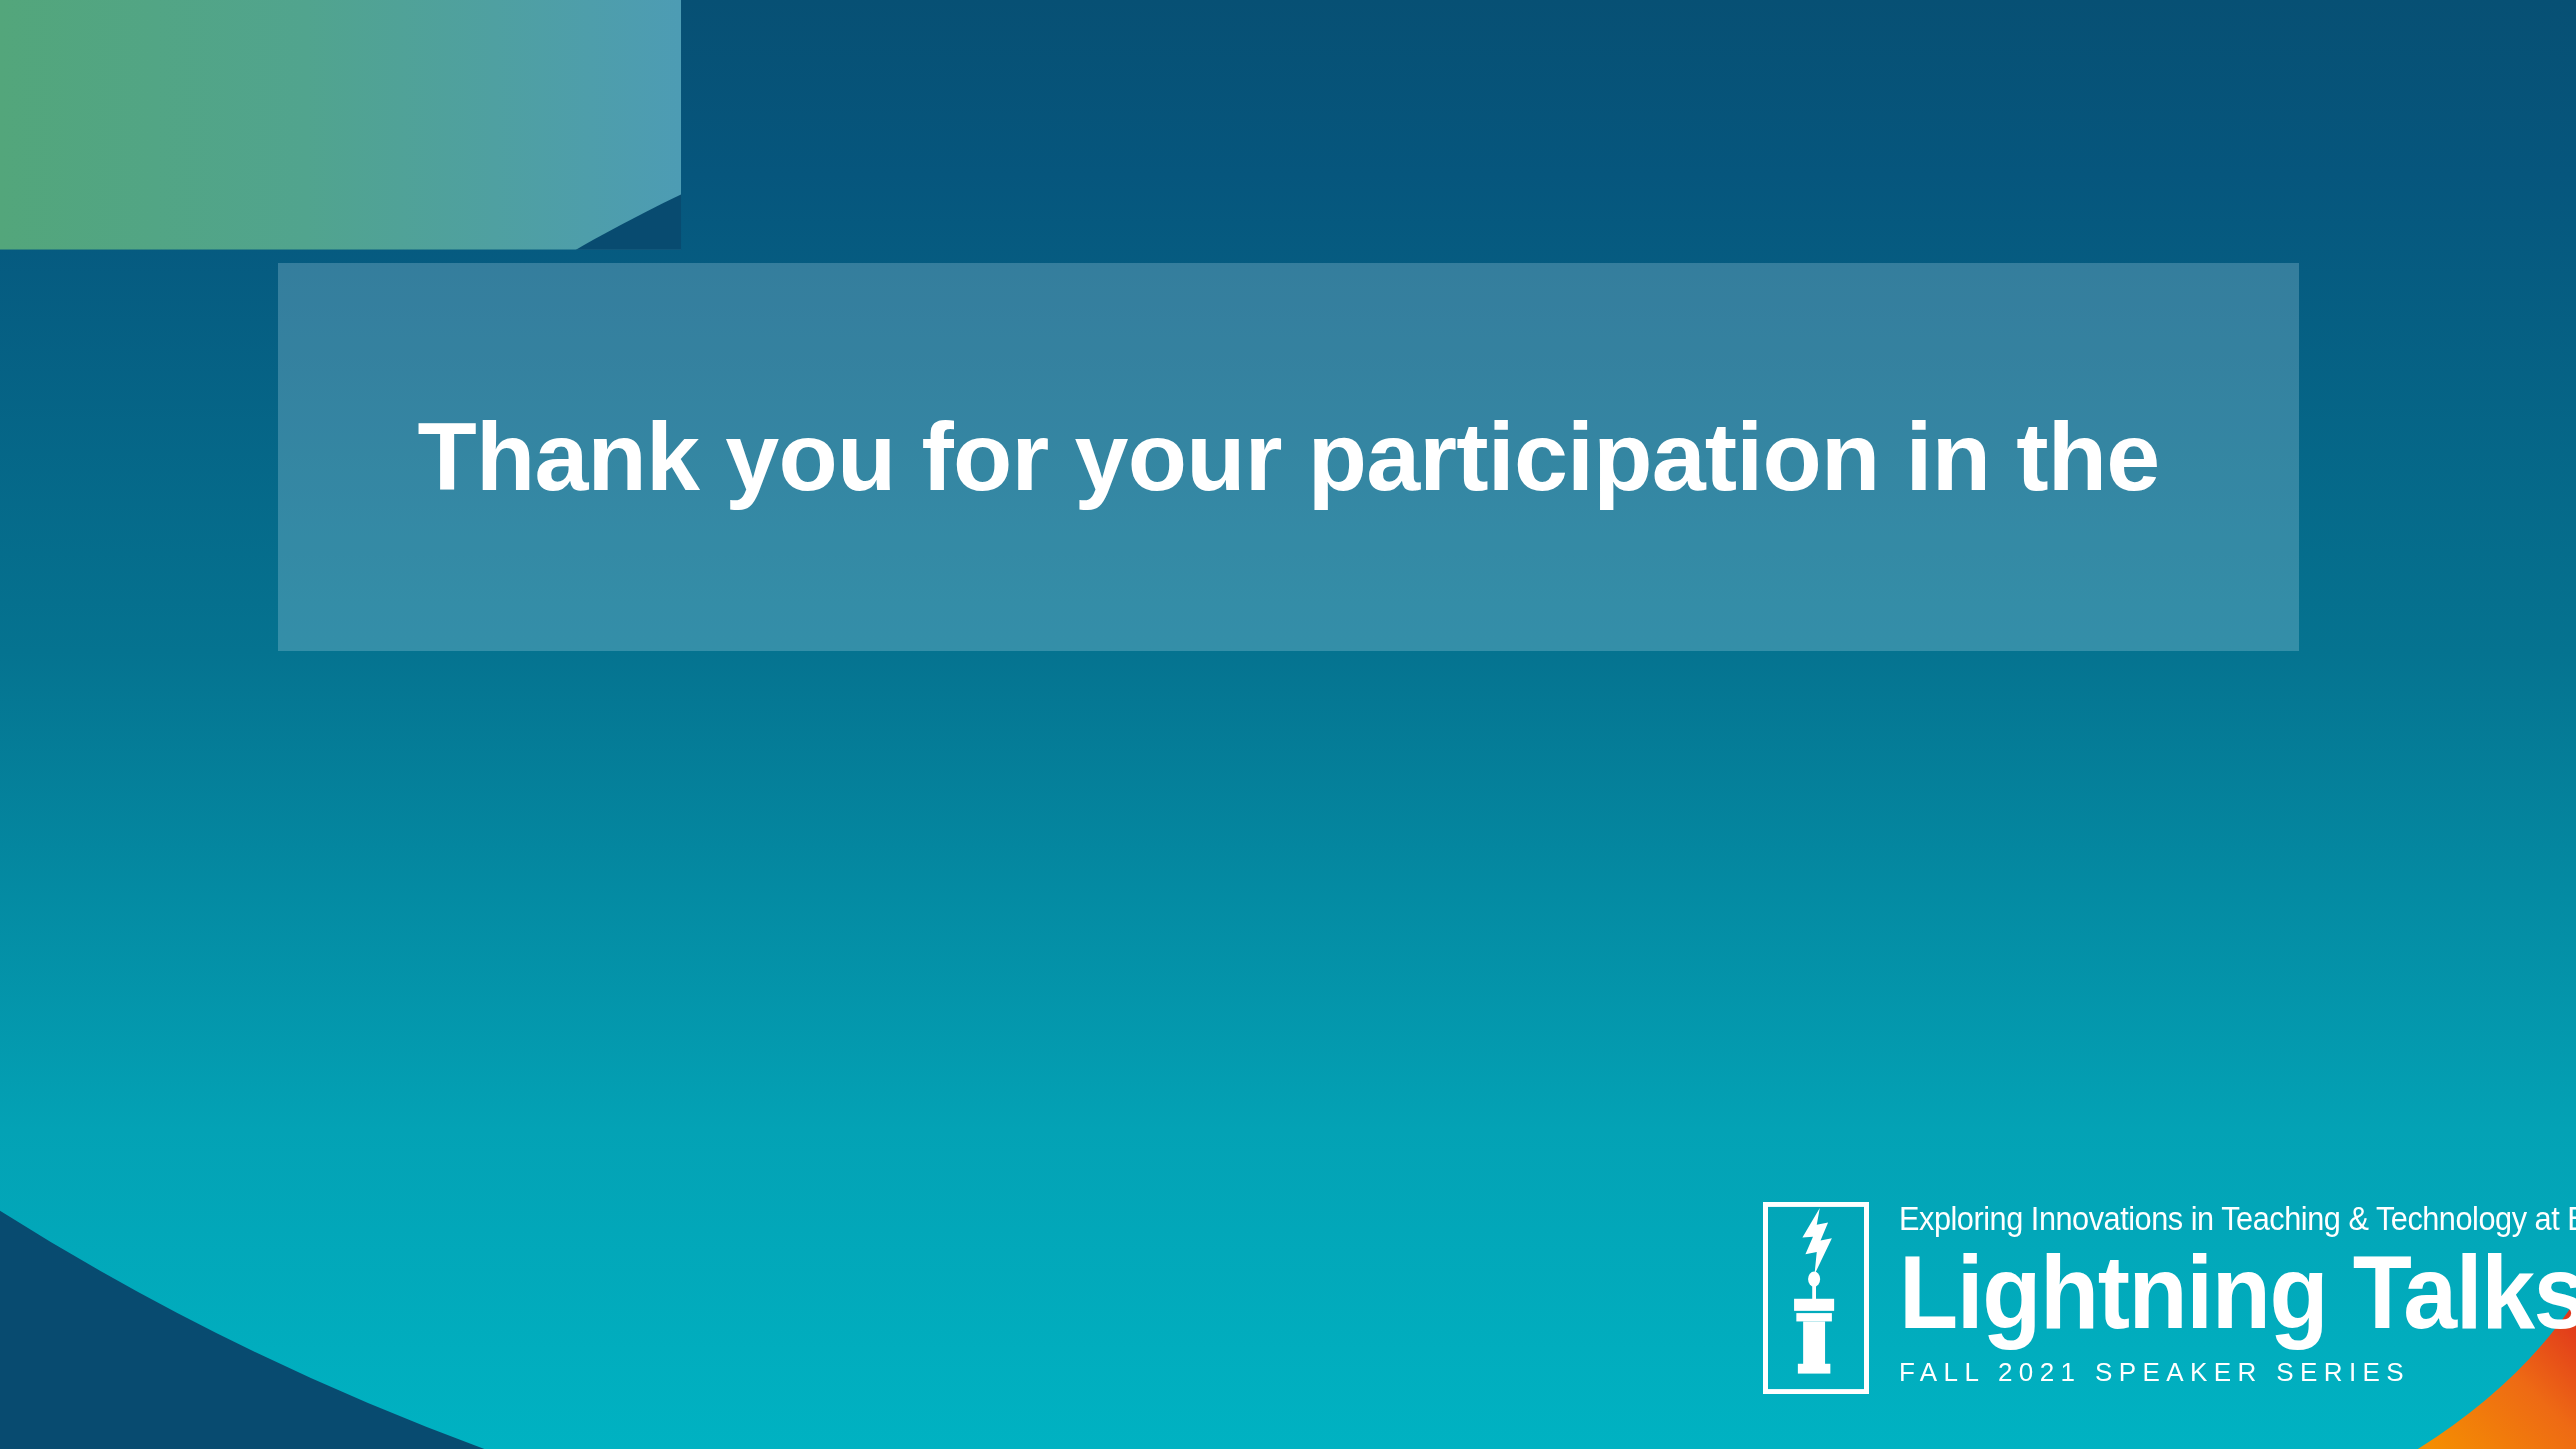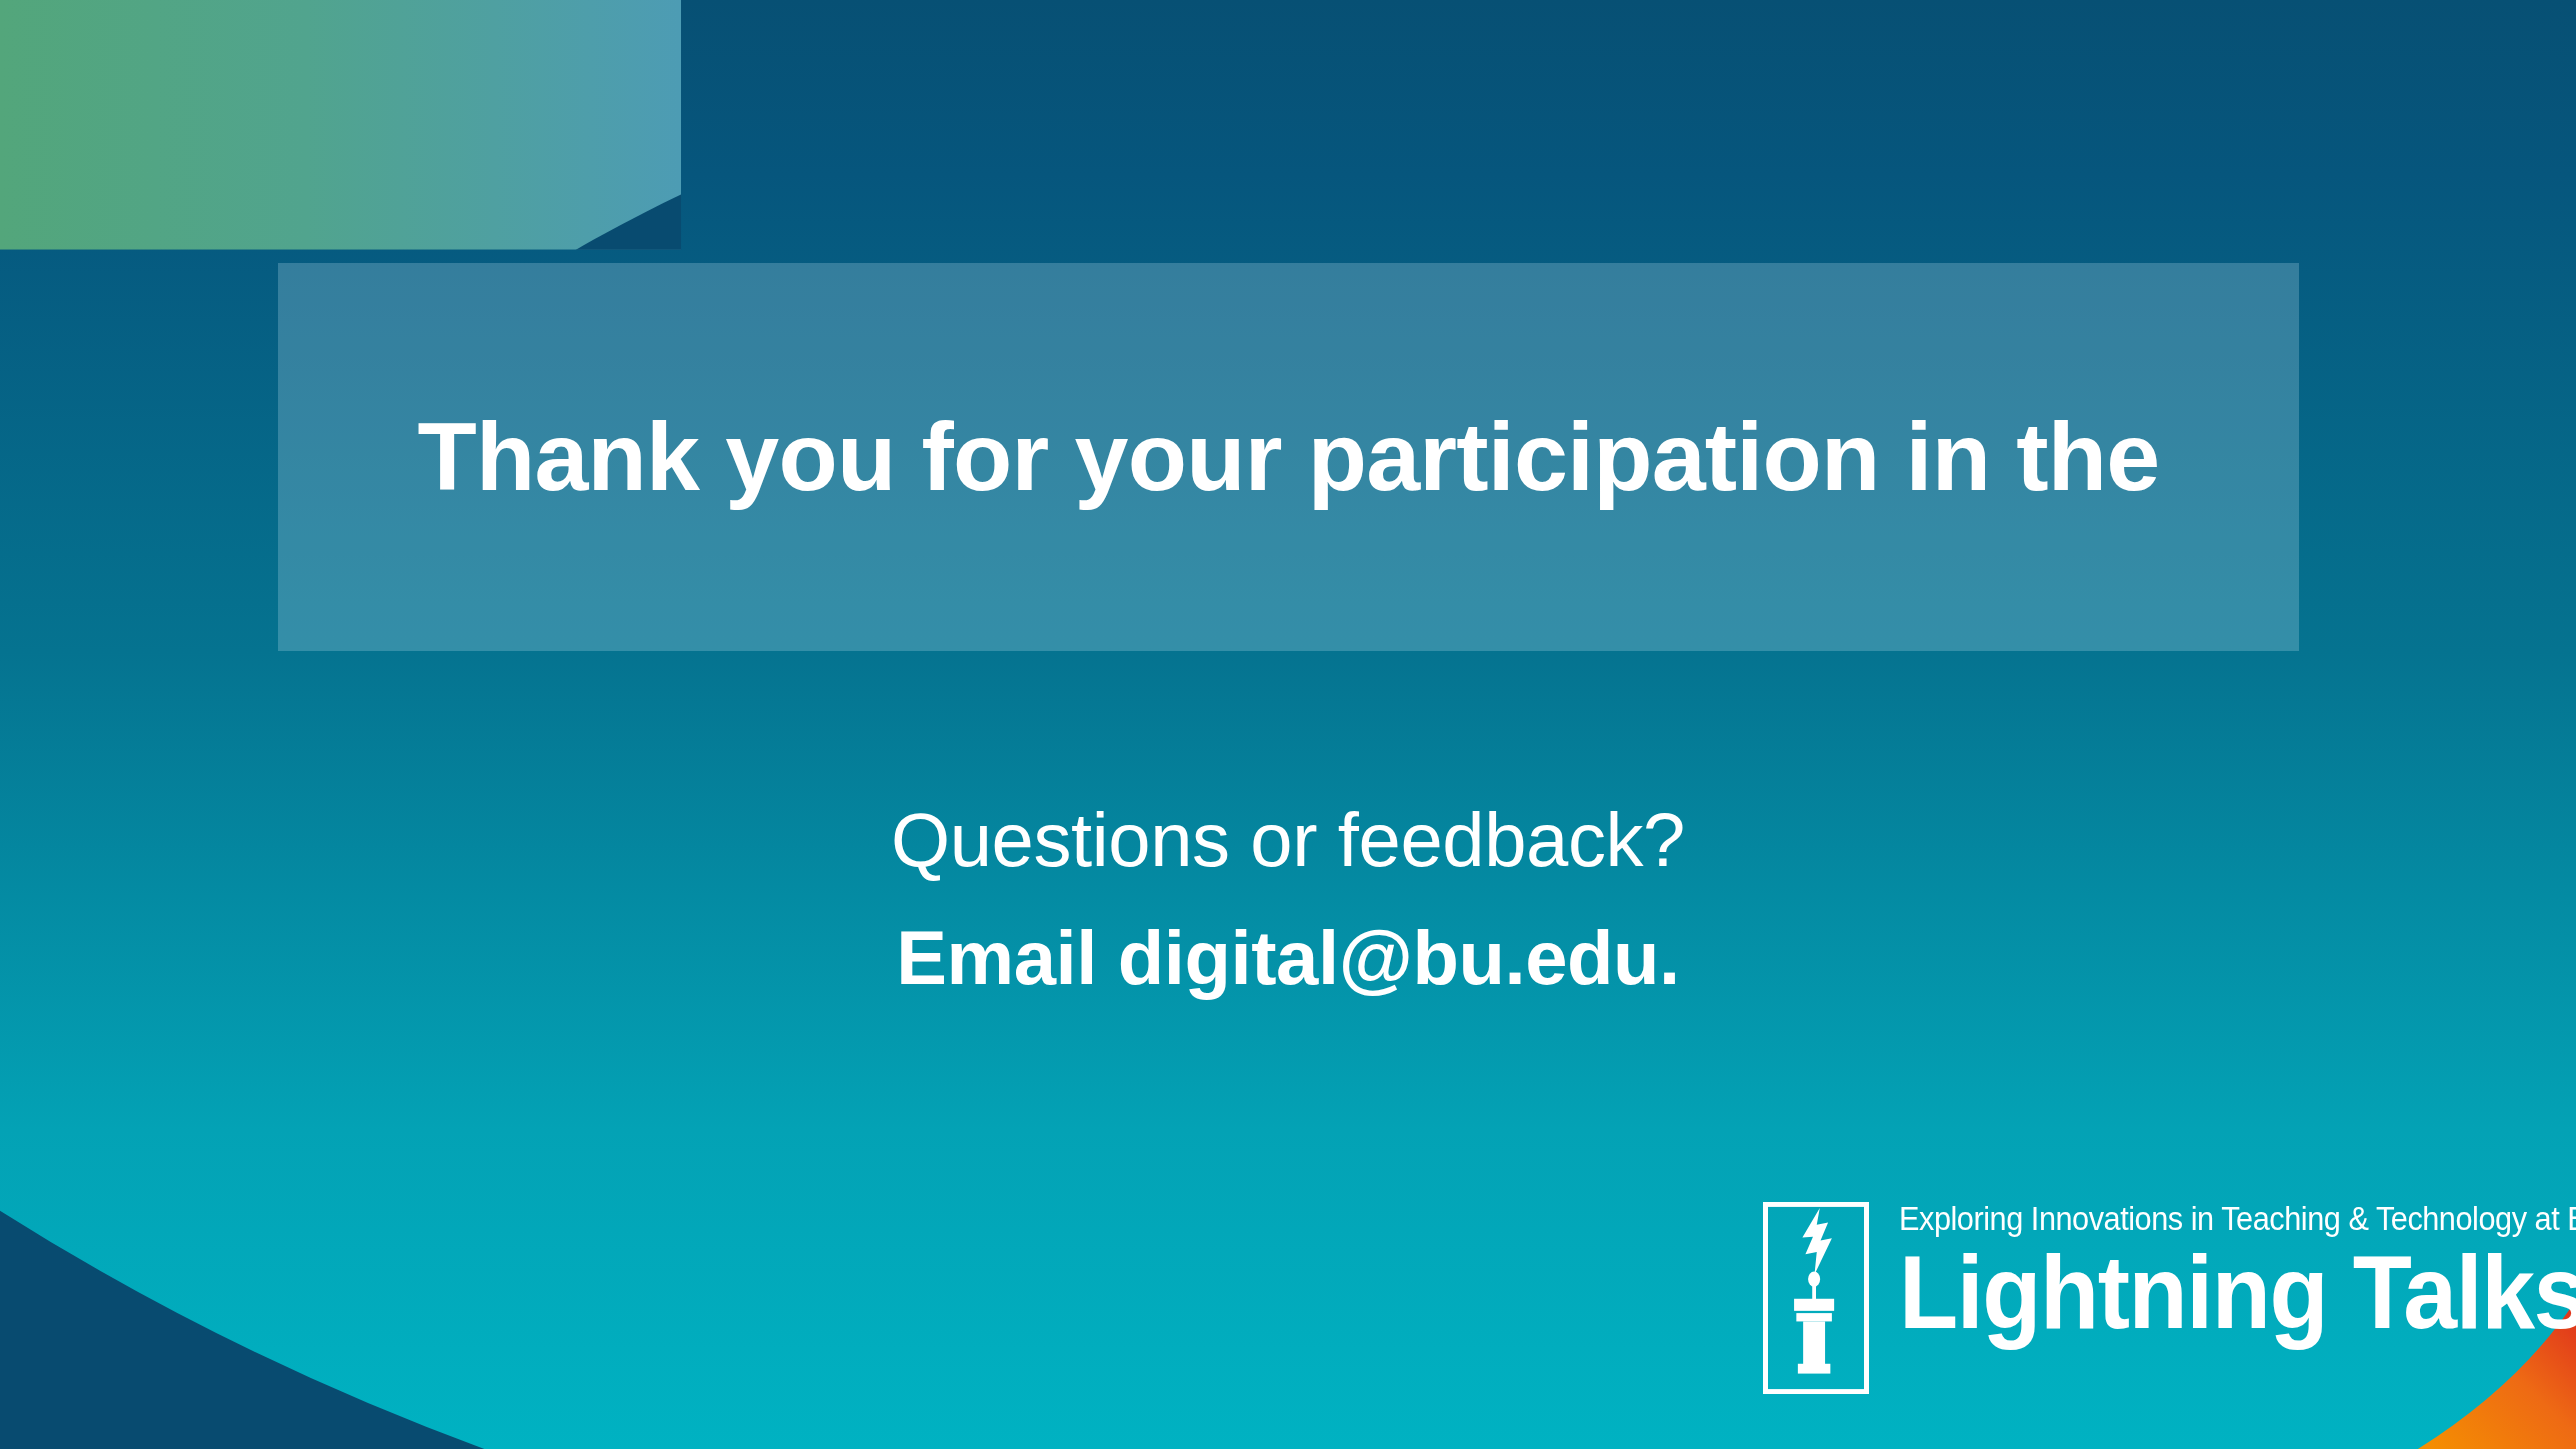--- a/index.html
+++ b/index.html
@@ -163,24 +163,20 @@
 
     <g clip-path="url(#clipBottomRight)">
       <path d="M 3404,1718 Q 3330,1830 3195,1915 L 3404,1915 Z" fill="url(#gradOrange)"></path>
     </g>
   </svg>
 
   <div id="headline-panel">
     <div class="headline-line">Thank you for your participation in the</div>
   </div>
 
-  <div id="body-block">
-    <div id="question-line">Questions or feedback?</div>
-    <div id="email-line">Email digital@bu.edu.</div>
-  </div>
 
   <div id="logo-lockup">
 
     <svg id="logo-mark" viewBox="0 0 140 254">
 
       <rect x="3" y="3" width="134" height="248" fill="none" stroke="#ffffff" stroke-width="7"></rect>
 
       <path d="M 75,8 L 52,47 L 66,46 L 56,69 L 71,66 L 68,96 L 91,48 L 76,51 L 86,27 L 71,30 Z" fill="#ffffff"></path>
 
       <ellipse cx="67.5" cy="102" rx="8" ry="10" fill="#ffffff"></ellipse>
@@ -192,17 +188,18 @@
       <rect x="44" y="147" width="47" height="11" fill="#ffffff"></rect>
 
       <rect x="53" y="158" width="29" height="62" fill="#ffffff"></rect>
 
       <rect x="46" y="214" width="43" height="13" fill="#ffffff"></rect>
     </svg>
 
     <div id="logo-text">
       <div id="logo-tagline">Exploring Innovations in Teaching &amp; Technology at BU</div>
       <div id="logo-title">Lightning Talks</div>
+      <div id="logo-series">FALL 2021 SPEAKER SERIES</div>
     </div>
   </div>
 
 </div>
 
 
 </body></html>

